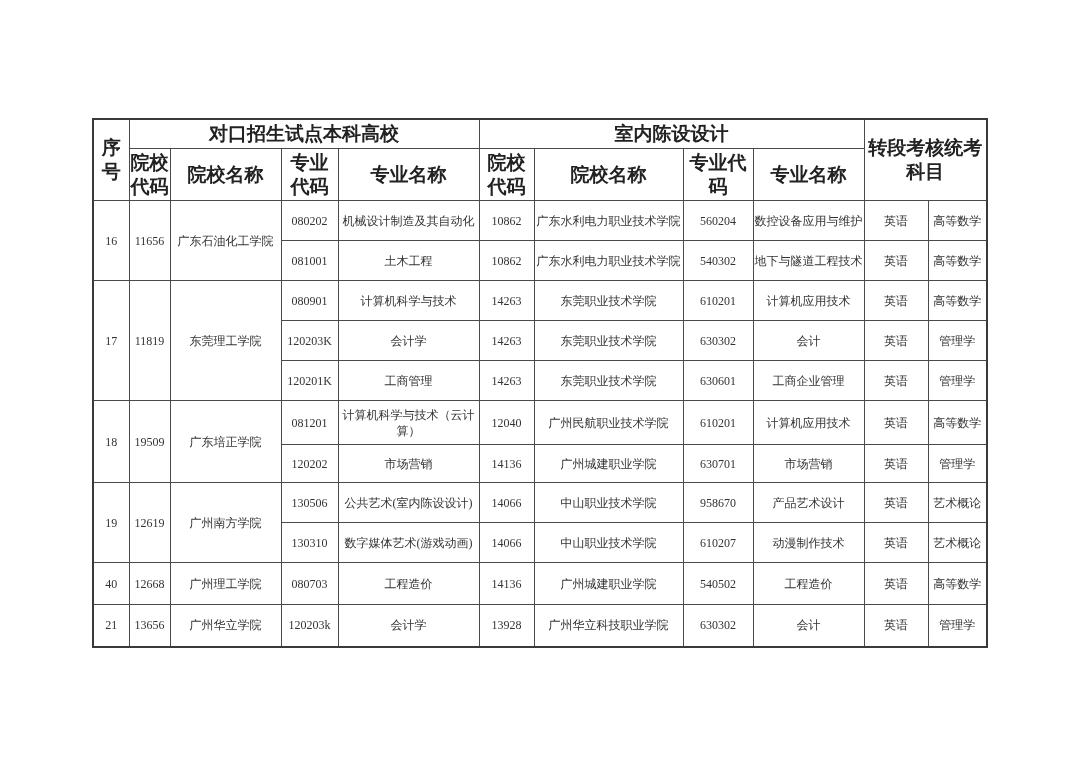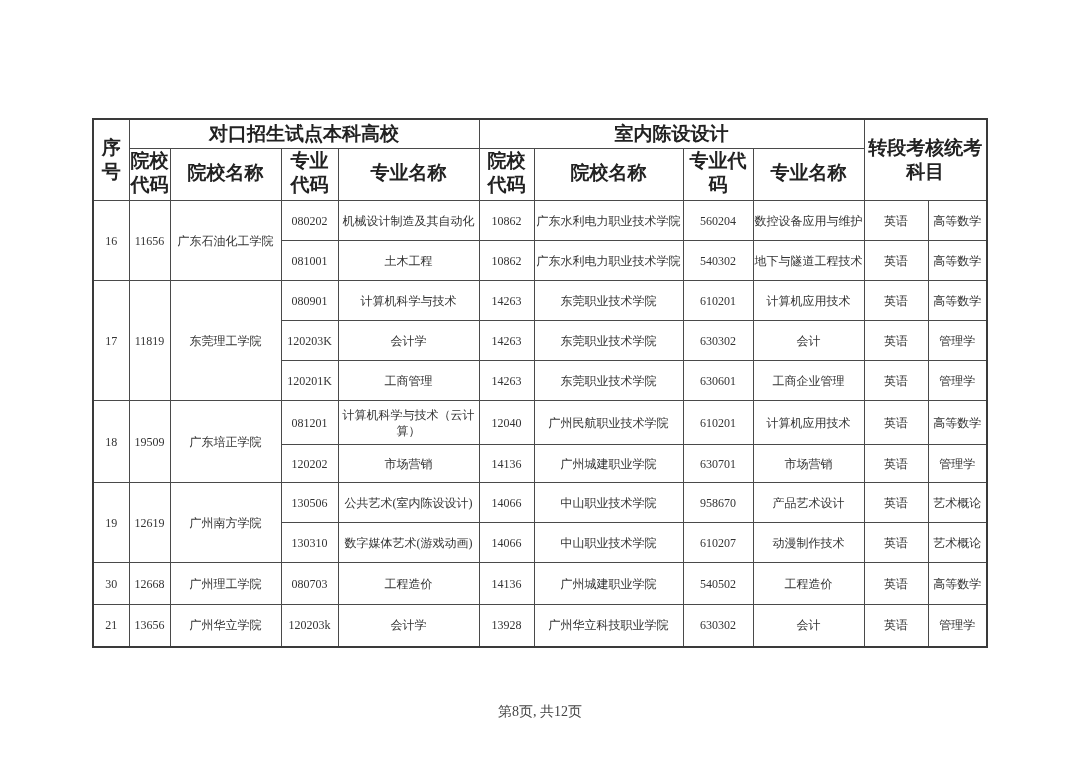--- a/index.html
+++ b/index.html
@@ -44,21 +44,21 @@
     font-size: 19px;
     color: #222222;
     line-height: 1.25;
   }
   table.admissions td {
     font-size: 12px;
     line-height: 1.35;
     color: #333333;
   }
   tr.h1 { height: 24px; }
-  tr.h2 { height: 40px; font-family: Liberation Mono, monospace; }
+  tr.h2 { height: 40px; }
   .footer {
     position: absolute;
     left: 0;
     right: 0;
     top: 703px;
     text-align: center;
     font-size: 14px;
     color: #444444;
   }
 </style>
@@ -196,21 +196,21 @@
           <td>130310</td>
           <td>数字媒体艺术(游戏动画)</td>
           <td>14066</td>
           <td>中山职业技术学院</td>
           <td>610207</td>
           <td>动漫制作技术</td>
           <td>英语</td>
           <td>艺术概论</td>
         </tr>
         <tr style="height: 42px;">
-          <td>30</td>
+          <td>40</td>
           <td>12668</td>
           <td>广州理工学院</td>
           <td>080703</td>
           <td>工程造价</td>
           <td>14136</td>
           <td>广州城建职业学院</td>
           <td>540502</td>
           <td>工程造价</td>
           <td>英语</td>
           <td>高等数学</td>
@@ -224,15 +224,14 @@
           <td>13928</td>
           <td>广州华立科技职业学院</td>
           <td>630302</td>
           <td>会计</td>
           <td>英语</td>
           <td>管理学</td>
         </tr>
       </tbody>
   </table>
 
-  <div class="footer">第8页, 共12页</div>
 
 </div>
 
 </body></html>

